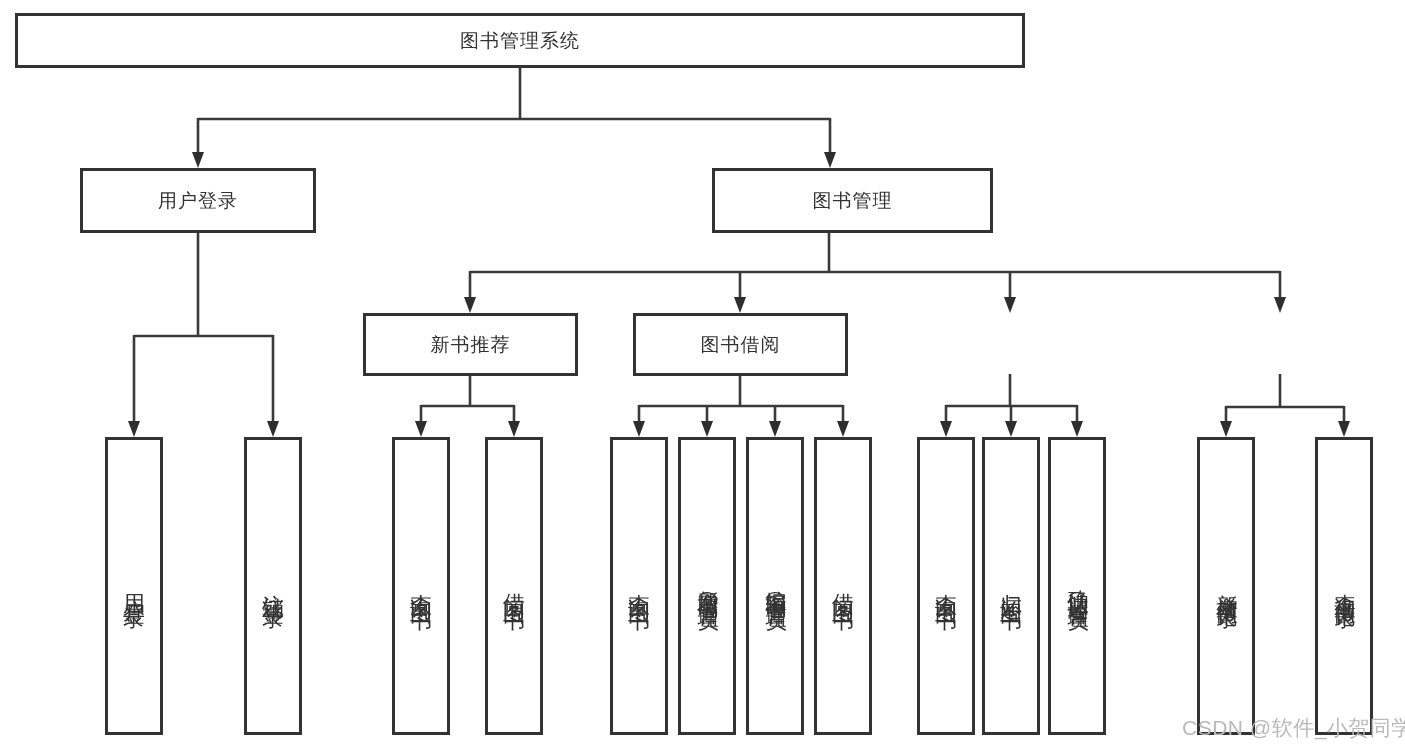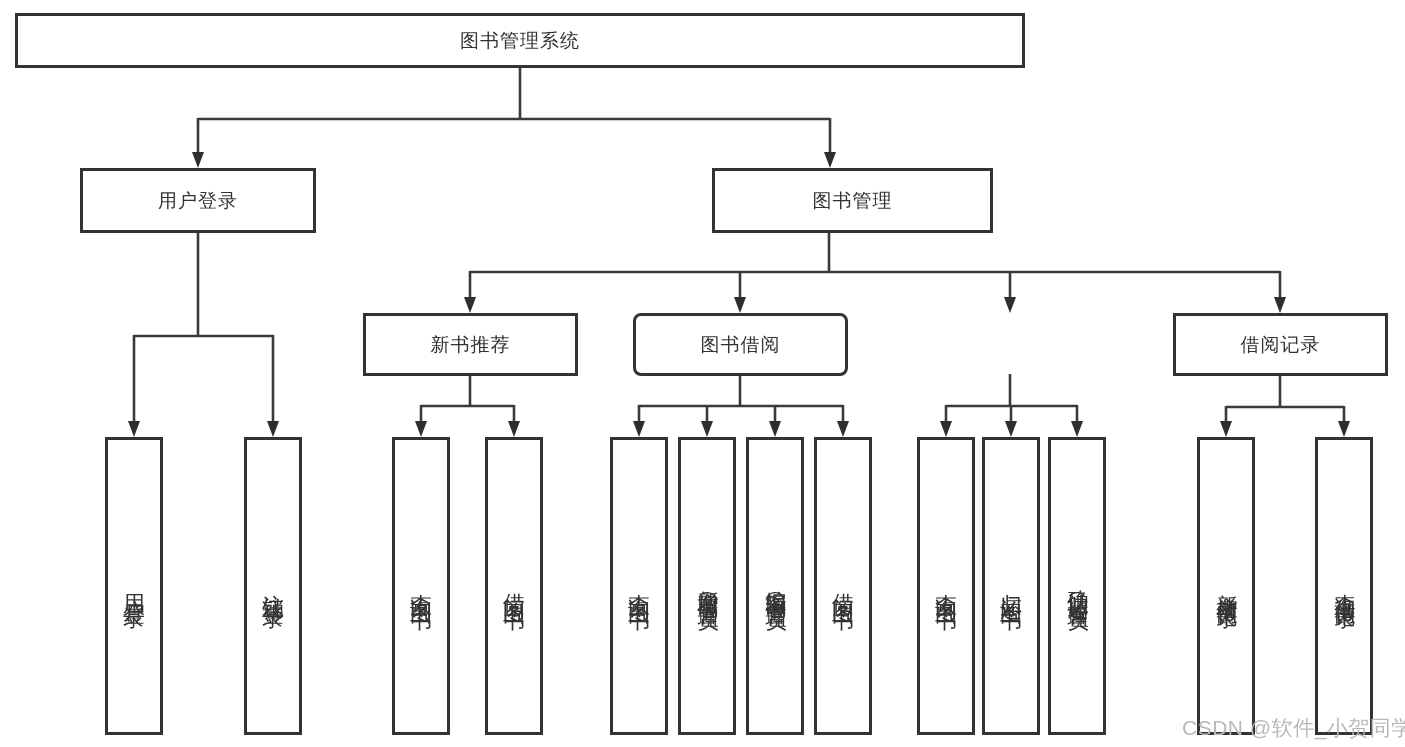--- a/index.html
+++ b/index.html
@@ -21,21 +21,21 @@
     font-size:19px;
     letter-spacing:1px;
     z-index:2;
   }
   .root{left:15px;top:13px;width:1010px;height:55px;}
   .lvl2{top:168px;width:236px;height:65px;}
   .lvl2.user{left:80px;}
   .lvl2.mgmt{left:712px;width:281px;}
   .lvl3{top:313px;width:215px;height:63px;}
   .lvl3.a{left:363px;}
-  .lvl3.b{left:633px;border-radius:8px;}
+  .lvl3.b{left:633px;}
   .lvl3.c{left:903px;}
   .lvl3.d{left:1173px;}
   .leaf{
     position:absolute;
     top:437px;width:58px;height:298px;
     background:#ffffff;
     border:3px solid #333333;
     box-sizing:border-box;
     writing-mode:vertical-rl;
     text-orientation:mixed;
@@ -136,21 +136,20 @@
     </g>
   </svg>
 
   <div class="box root">图书管理系统</div>
 
   <div class="box lvl2 user">用户登录</div>
   <div class="box lvl2 mgmt">图书管理</div>
 
   <div class="box lvl3 a">新书推荐</div>
   <div class="box lvl3 b">图书借阅</div>
-  <div class="box lvl3 d">借阅记录</div>
 
   <div class="leaf l1">用户登录</div>
   <div class="leaf l2">注销登录</div>
 
   <div class="leaf l3">查询图书</div>
   <div class="leaf l4">借阅图书</div>
 
   <div class="leaf l5">查询图书</div>
   <div class="leaf l6 tight">新增图书（管理员）</div>
   <div class="leaf l7 tight">编辑图书（管理员）</div>

